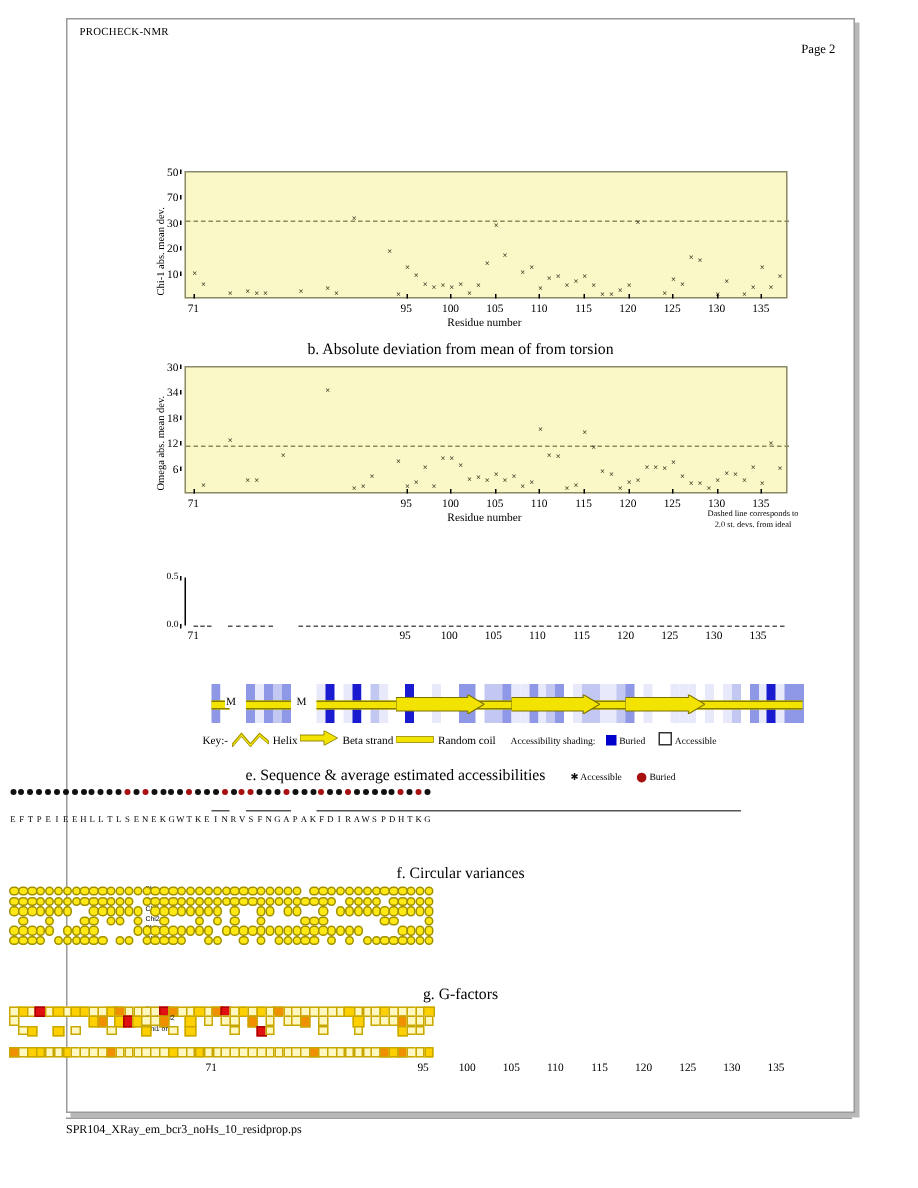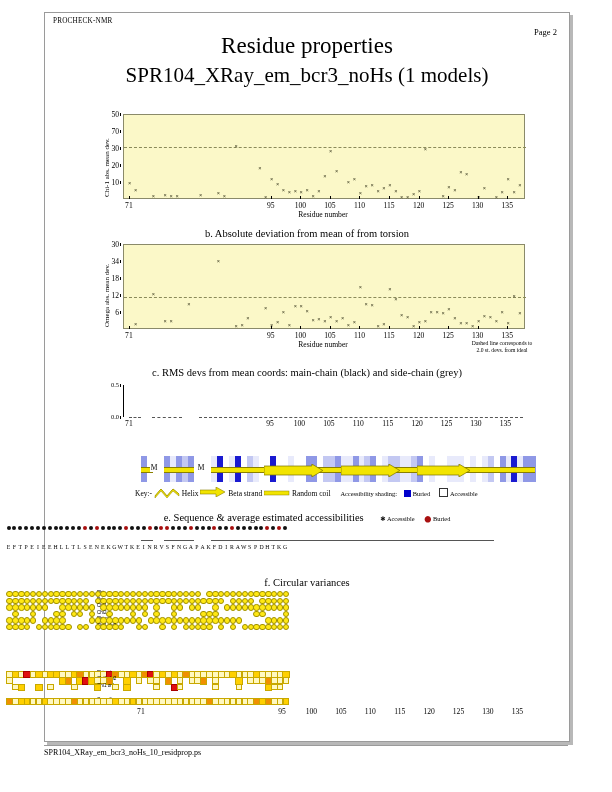--- a/index.html
+++ b/index.html
@@ -41,22 +41,20 @@
   .sq{position:absolute;border:.5px solid #9a8a00;}
   .footer{position:absolute;left:44px;top:748px;width:524px;font-size:8px;}
   .footrule{position:absolute;left:44px;top:745px;width:524px;border-top:1px solid #9a9a9a;height:0;}
 </style>
 </head>
 <body>
 
 <div class="page">
   <div class="hdr-left">PROCHECK-NMR</div>
   <div class="hdr-right">Page  2</div>
-  <div class="title1">Residue properties</div>
-  <div class="title2">SPR104_XRay_em_bcr3_noHs (1 models)</div>
 
   <div id="plotA" class="plot" style="left:78px;top:101px;width:400px;height:83px;">
       <div class="gridline" style="left:0;width:402px;top:32.3px;"></div>
       <div class="pt" style="left:4.111764705882353px;top:65.85px;">×</div>
       <div class="pt" style="left:10.023529411764706px;top:72.65px;">×</div>
       <div class="pt" style="left:27.758823529411764px;top:78.6px;">×</div>
       <div class="pt" style="left:39.582352941176474px;top:77.75px;">×</div>
       <div class="pt" style="left:45.49411764705883px;top:78.6px;">×</div>
       <div class="pt" style="left:51.40588235294118px;top:79.45px;">×</div>
       <div class="pt" style="left:75.05294117647058px;top:77.75px;">×</div>
@@ -164,21 +162,20 @@
       <div class="pt" style="left:388.3764705882353px;top:48.85px;">×</div>
       <div class="pt" style="left:394.28823529411767px;top:66.41666666666667px;">×</div>
     </div>
   <div class="ylab" style="left:58px;top:314px;">Omega abs. mean dev.</div>
   <div class="axcap" style="left:178px;top:327px;width:200px;">Residue number</div>
   <div class="note" style="left:392px;top:327px;width:130px;">
     <span>Dashed line corresponds to</span><br>
     <span>2.0 st. devs. from ideal</span>
   </div>
 
-  <div class="sec-title" style="left:0;right:0;top:354px;">c. RMS devs from mean coords: main-chain (black) and side-chain (grey)</div>
   <div id="plotC" style="position:absolute;left:78px;top:372px;width:400px;height:32px;">
       <div class="vaxis" style="left:0;top:0;width:1px;height:32px;background:#000;"></div>
       <div class="cdash" style="left:5.88235294117647px;width:11.764705882352942px;top:32px;"></div>
       <div class="cdash" style="left:29.411764705882355px;width:29.411764705882355px;top:32px;"></div>
       <div class="cdash" style="left:76.47058823529412px;width:323.52941176470586px;top:32px;"></div>
     </div>
 
   <div id="ssBand" style="position:absolute;left:90px;top:443px;width:400px;height:26px;">
       <div class="accblk" style="left:5.88235294117647px;width:6.482352941176471px;background:#8f98e6;"></div>
       <div class="accblk" style="left:11.76470588235294px;width:6.482352941176471px;background:#ffffff;"></div>
@@ -617,20 +614,21 @@
       <div class="circ" style="left:144.6235294117647px;top:33px;"></div>
       <div class="circ" style="left:150.50588235294117px;top:33px;"></div>
       <div class="circ" style="left:156.3882352941177px;top:33px;"></div>
       <div class="circ" style="left:162.2705882352941px;top:33px;"></div>
       <div class="circ" style="left:168.15294117647062px;top:33px;"></div>
       <div class="circ" style="left:174.03529411764708px;top:33px;"></div>
       <div class="circ" style="left:179.91764705882355px;top:33px;"></div>
       <div class="circ" style="left:185.8px;top:33px;"></div>
     </div>
 
+  <div class="sec-title" style="left:0;right:0;top:645px;">g. G-factors</div>
   <div id="gBand" style="position:absolute;left:52px;top:658px;width:440px;height:52px;">
       <div class="rowlab" style="left:0;top:-1px;width:30px;">Phi-psi</div>
       <div class="sq" style="left:-90.77058823529411px;top:0px;width:4.6px;height:4.6px;background:#fff8c0;border-color:#c8a800;"></div>
       <div class="sq" style="left:-85.28823529411765px;top:0px;width:5.4px;height:5.4px;background:#ffd000;border-color:#c8a800;"></div>
       <div class="sq" style="left:-79.00588235294117px;top:0px;width:4.6px;height:4.6px;background:#fff8c0;border-color:#c8a800;"></div>
       <div class="sq" style="left:-73.5235294117647px;top:0px;width:5.4px;height:5.4px;background:#e01010;border-color:#a00;"></div>
       <div class="sq" style="left:-67.24117647058823px;top:0px;width:4.6px;height:4.6px;background:#fff8c0;border-color:#c8a800;"></div>
       <div class="sq" style="left:-61.75882352941177px;top:0px;width:5.4px;height:5.4px;background:#ffd000;border-color:#c8a800;"></div>
       <div class="sq" style="left:-55.4764705882353px;top:0px;width:4.6px;height:4.6px;background:#fff8c0;border-color:#c8a800;"></div>
       <div class="sq" style="left:-49.994117647058815px;top:0px;width:5.4px;height:5.4px;background:#ffd000;border-color:#c8a800;"></div>

